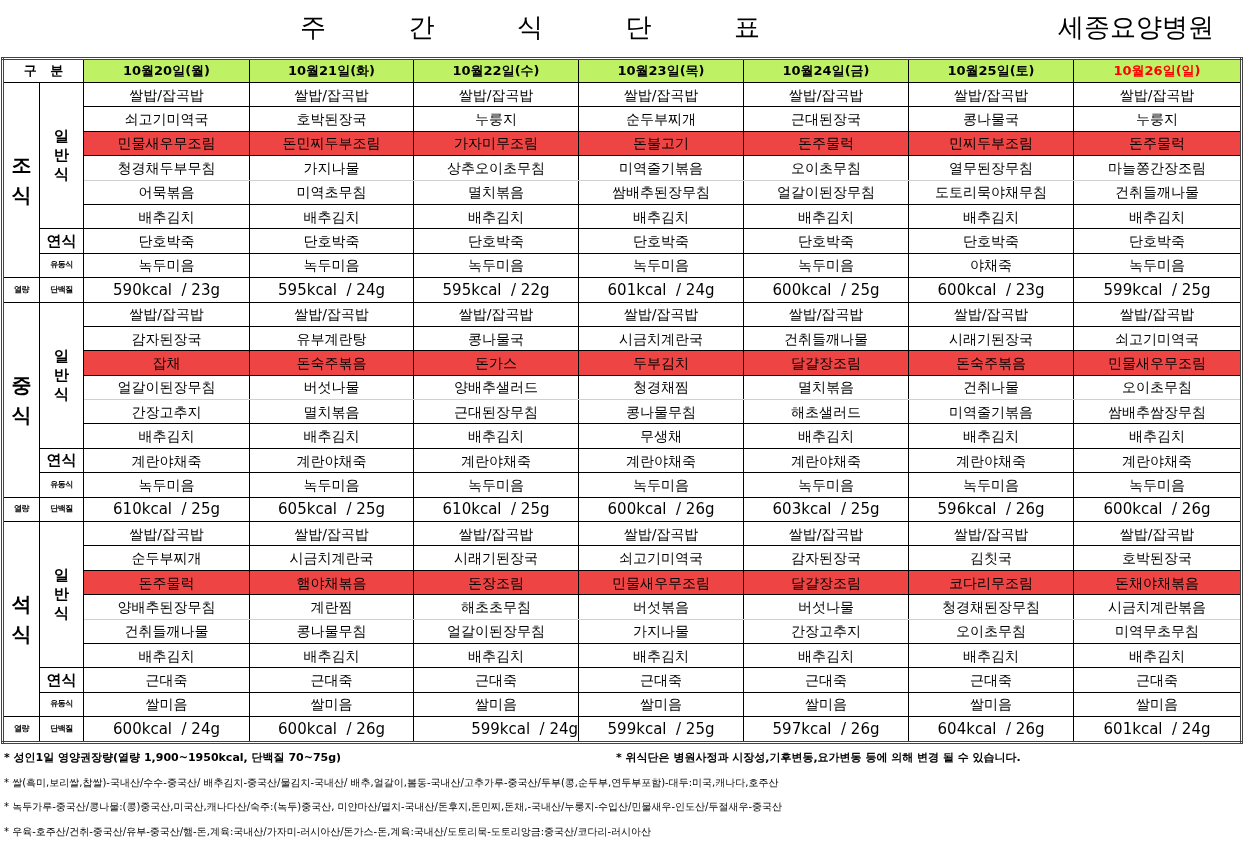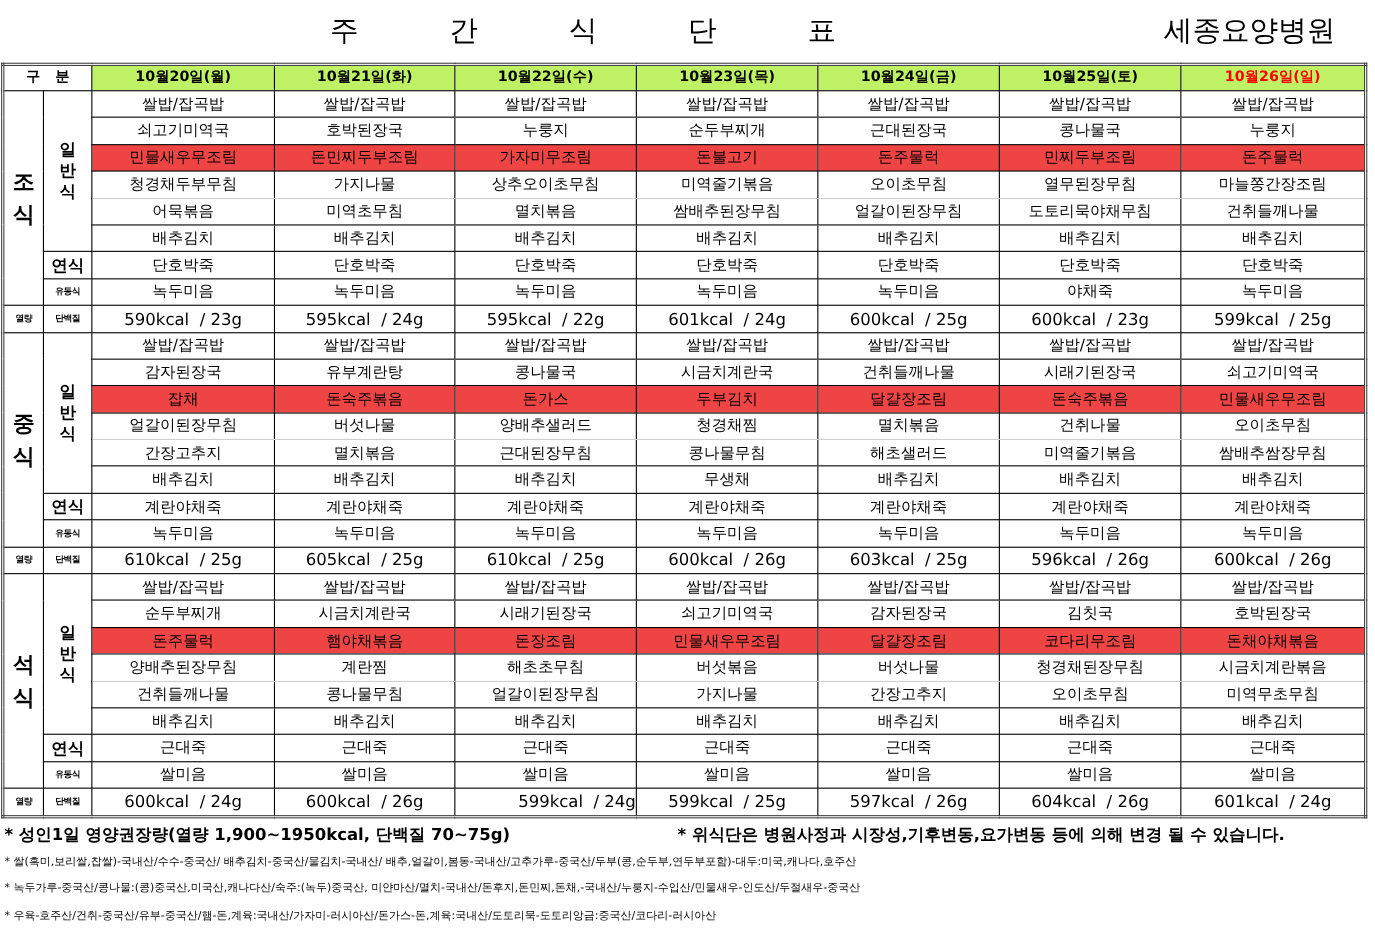--- a/index.html
+++ b/index.html
@@ -20,21 +20,21 @@
   td.dotted-bottom { border-bottom:1px dotted #333 !important; }
   td.light-bottom { border-bottom:1px solid #d0d0d0 !important; }
   tr.hl td.food { background:#ef4444; }
   td.meal { font-size:20px !important; font-weight:bold; line-height:30px !important; }
   td.meal div { line-height:30px; }
   td.sub { font-size:15px !important; font-weight:bold; line-height:19px !important; }
   td.kcal { font-size:15px !important; font-family:"Liberation Sans Narrow","Liberation Sans", sans-serif; }
   td.tiny { font-size:8px !important; font-weight:bold; letter-spacing:-0.5px; }
   .notes { position:absolute; left:4px; top:750px; width:1240px; font-size:10px; }
   .note { position:absolute; white-space:nowrap; }
-  .note.b { font-weight:bold; font-size:15px; }
+  .note.b { font-weight:bold; font-size:11px; }
 </style>
 </head>
 <body>
 
 <div class="title">
   <span>주</span>
   <span>간</span>
   <span>식</span>
   <span>단</span>
   <span>표</span>

